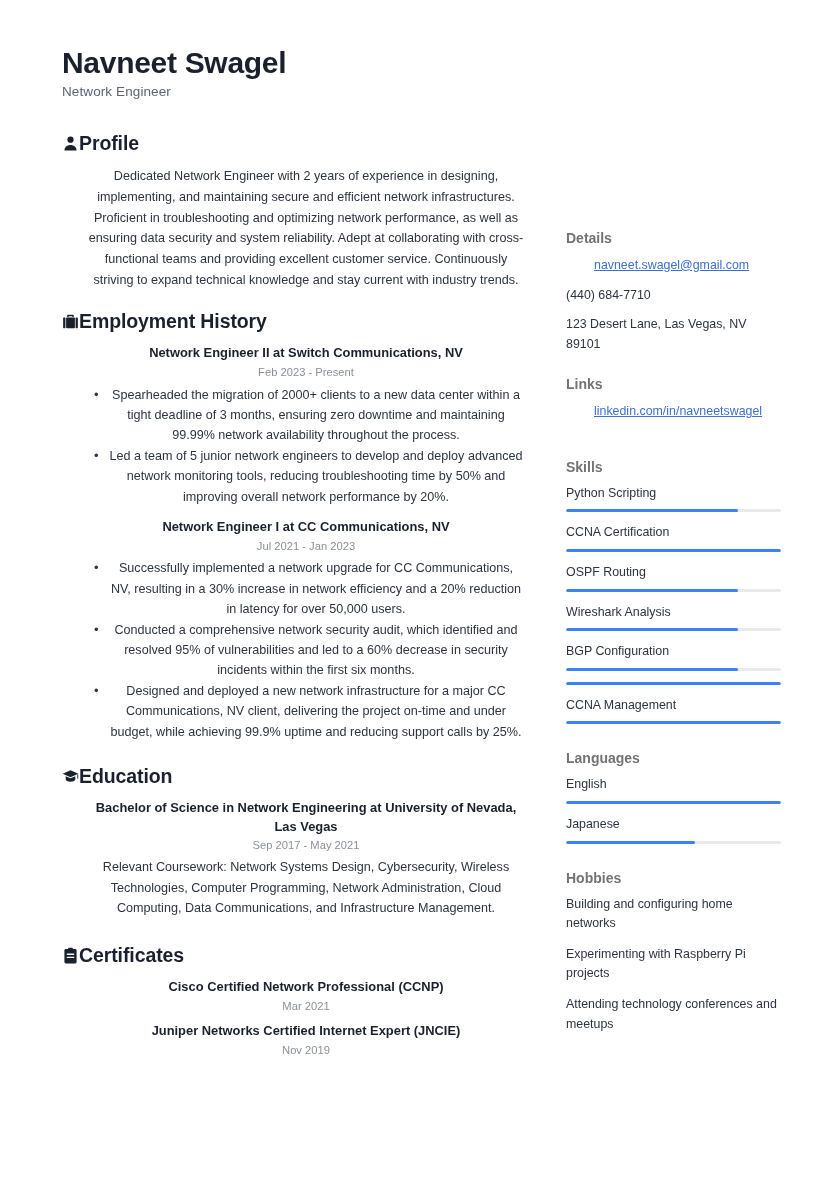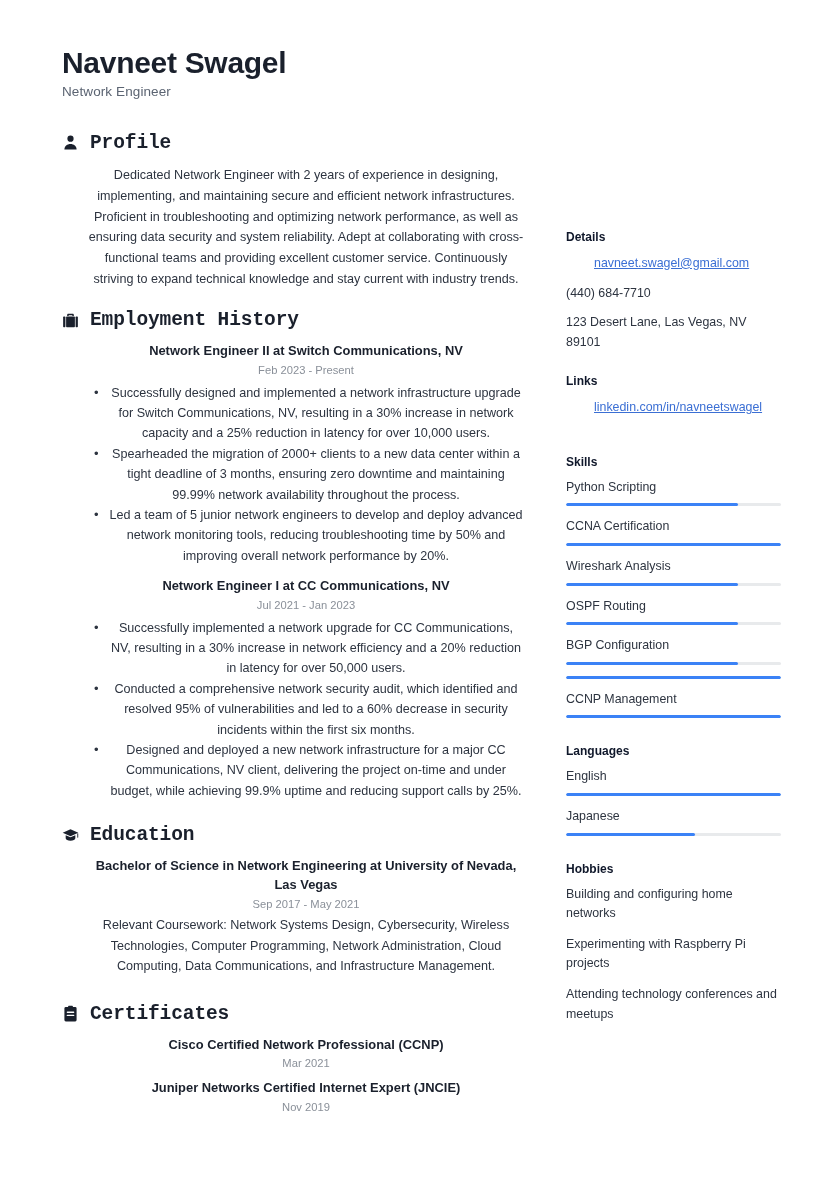--- a/index.html
+++ b/index.html
@@ -17,21 +17,21 @@
   
   .name {
     font-size: 30px; font-weight: 700; letter-spacing: -0.3px;
     color: #1a202c; line-height: 1.16;
   }
   .job-title { font-size: 13.5px; color: #5b6472; margin-top: 3px; letter-spacing: .1px; }
   .header-block { margin-bottom: 33px; }
 
   
   .sec { margin-bottom: 4px; }
-  .sec-head { display: flex; align-items: center; gap: 11px; margin-bottom: 11px; font-family: Liberation Mono, monospace; }
+  .sec-head { display: flex; align-items: center; margin-bottom: 11px; }
   .sec-title { font-size: 19.5px; font-weight: 700; color: #1a202c; letter-spacing: -0.1px; }
   .sec-icon { width: 17px; height: 17px; display: block; flex: 0 0 17px; color: #1a202c; }
   .sec-icon svg { display: block; width: 100%; height: 100%; fill: currentColor; }
 
   .sec-body { padding-left: 26px; text-align: center; }
   .para { font-size: 12.6px; line-height: 1.66; color: #2d3440; }
 
   .entry { margin-bottom: 2px; }
   .entry + .entry { margin-top: 11px; }
   .entry-title { font-size: 12.9px; font-weight: 700; color: #1a202c; line-height: 1.45; }
@@ -46,21 +46,21 @@
     font-size: 13px; color: #2d3440;
   }
   .entry-desc { font-size: 12.6px; line-height: 1.62; color: #2d3440; margin-top: 3px; }
 
   #employment-section { margin-top: 19px; }
   #education-section { margin-top: 23px; }
   #certificates-section { margin-top: 26px; }
 
   
   .side-block { margin-bottom: 22px; }
-  .side-title { font-size: 12px; font-weight: 700; color: #0f172a; margin-bottom: 9px; }
+  .side-title { font-size: 14px; font-weight: 700; color: #737373; margin-bottom: 9px; }
   .side-line { font-size: 12.4px; line-height: 1.62; color: #2d3440; margin-bottom: 9px; }
   a.side-link {
     font-size: 12.4px; color: #3b6fd4; text-decoration: underline;
     line-height: 1.6; display: inline-block; margin-bottom: 9px; word-break: break-word; margin-left: 28px;
   }
   .rate-item { margin-bottom: 11px; }
   .rate-label { font-size: 12.4px; color: #2d3440; line-height: 1.5; margin-bottom: 7px; }
   .rate-track { height: 3px; width: 100%; background: #e8eaec; border-radius: 2px; overflow: hidden; }
   .rate-fill { height: 100%; background: #3b82f6; border-radius: 2px; }
   #skills-section { margin-top: 28px; }
@@ -108,21 +108,20 @@
               </svg>
           </span>
           <span class="sec-title">Employment History</span>
         </div>
         <div class="sec-body">
 
           <div class="entry">
             <div class="entry-title">Network Engineer II at Switch Communications, NV</div>
             <div class="entry-date">Feb 2023 - Present</div>
             <ul class="bullets">
-              <li>Successfully designed and implemented a network infrastructure upgrade for Switch Communications, NV, resulting in a 30% increase in network capacity and a 25% reduction in latency for over 10,000 users.</li>
               <li>Spearheaded the migration of 2000+ clients to a new data center within a tight deadline of 3 months, ensuring zero downtime and maintaining 99.99% network availability throughout the process.</li>
               <li>Led a team of 5 junior network engineers to develop and deploy advanced network monitoring tools, reducing troubleshooting time by 50% and improving overall network performance by 20%.</li>
             </ul>
           </div>
 
           <div class="entry">
             <div class="entry-title">Network Engineer I at CC Communications, NV</div>
             <div class="entry-date">Jul 2021 - Jan 2023</div>
             <ul class="bullets">
               <li>Successfully implemented a network upgrade for CC Communications, NV, resulting in a 30% increase in network efficiency and a 20% reduction in latency for over 50,000 users.</li>
@@ -203,44 +202,44 @@
             <div class="rate-fill" style="width: 80%; background: rgb(59, 130, 246);"></div>
           </div>
         </div>
         <div class="rate-item">
           <div class="rate-label">CCNA Certification</div>
           <div class="rate-track">
             <div class="rate-fill" style="width: 100%; background: rgb(59, 130, 246);"></div>
           </div>
         </div>
         <div class="rate-item">
+          <div class="rate-label">OSPF Routing</div>
+          <div class="rate-track">
+            <div class="rate-fill" style="width: 80%; background: rgb(59, 130, 246);"></div>
+          </div>
+        </div>
+        <div class="rate-item">
           <div class="rate-label">Wireshark Analysis</div>
           <div class="rate-track">
             <div class="rate-fill" style="width: 80%; background: rgb(59, 130, 246);"></div>
           </div>
         </div>
         <div class="rate-item">
-          <div class="rate-label">OSPF Routing</div>
-          <div class="rate-track">
-            <div class="rate-fill" style="width: 80%; background: rgb(59, 130, 246);"></div>
-          </div>
-        </div>
-        <div class="rate-item">
           <div class="rate-label">BGP Configuration</div>
           <div class="rate-track">
             <div class="rate-fill" style="width: 80%; background: rgb(59, 130, 246);"></div>
           </div>
         </div>
         <div class="rate-item">
           <div class="rate-track">
             <div class="rate-fill" style="width: 100%; background: rgb(59, 130, 246);"></div>
           </div>
         </div>
         <div class="rate-item">
-          <div class="rate-label">CCNP Management</div>
+          <div class="rate-label">CCNA Management</div>
           <div class="rate-track">
             <div class="rate-fill" style="width: 100%; background: rgb(59, 130, 246);"></div>
           </div>
         </div>
       </div>
 
       <div class="side-block" id="languages-section">
         <div class="side-title">Languages</div>
         <div class="rate-item">
           <div class="rate-label">English</div>

